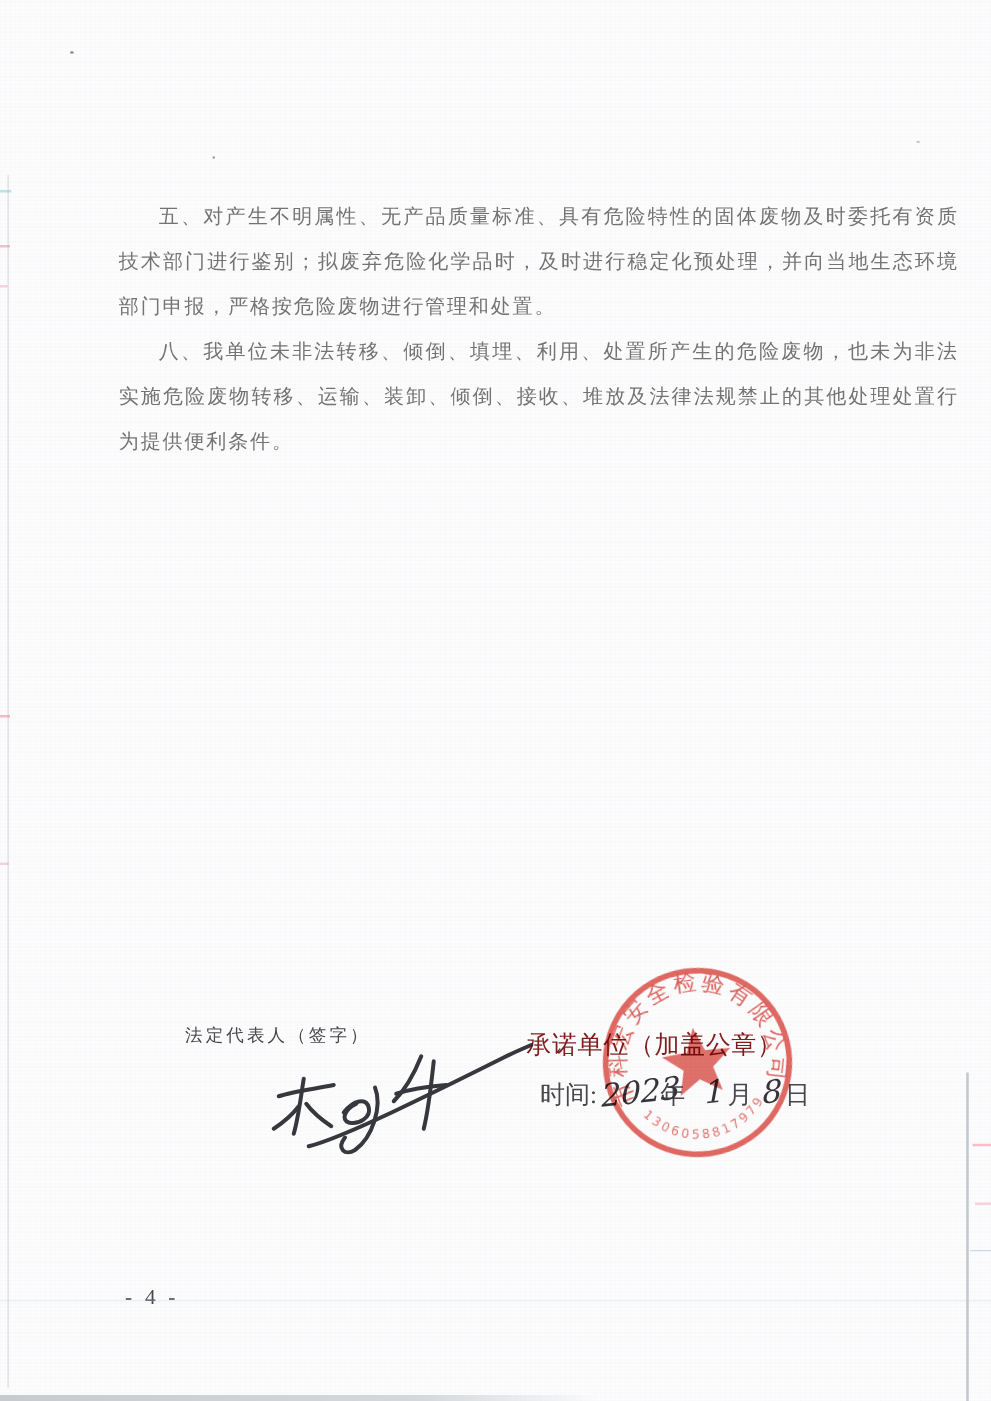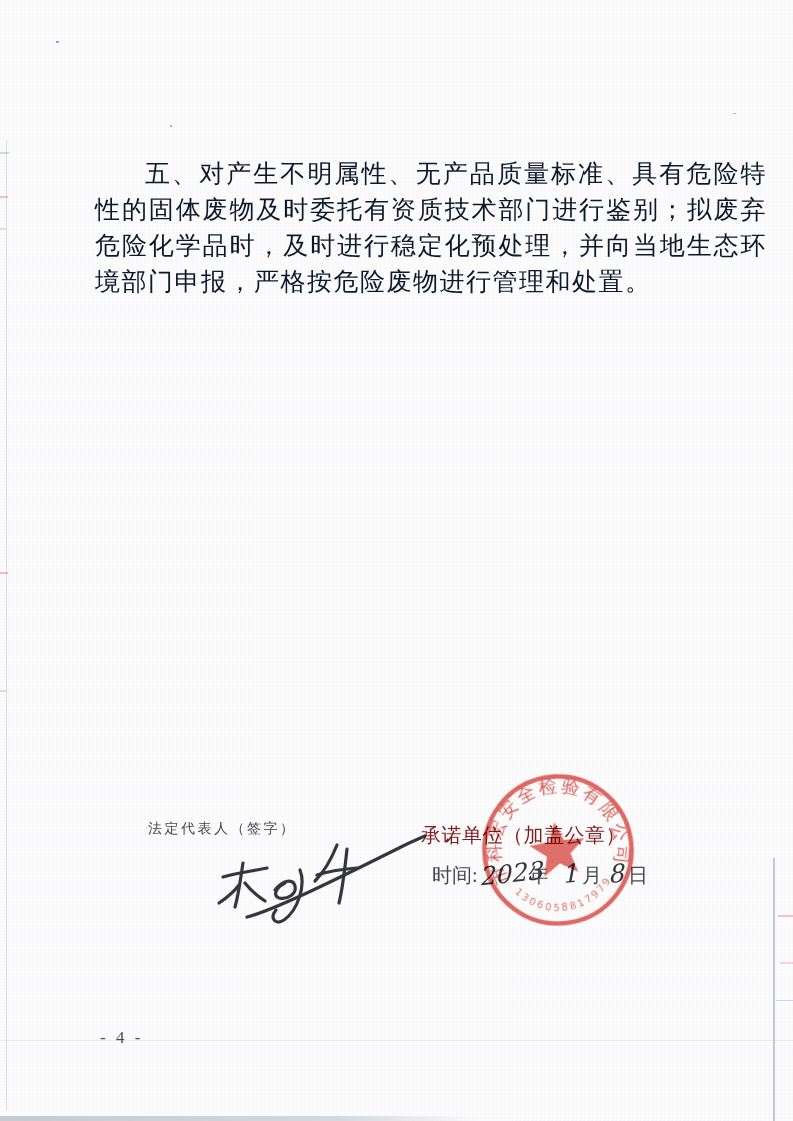--- a/index.html
+++ b/index.html
@@ -11,22 +11,22 @@
   
   .paper{
     position:absolute;inset:0;
     background:
       repeating-linear-gradient(0deg, rgba(120,140,160,0.018) 0 1px, transparent 1px 3px),
       repeating-linear-gradient(90deg, rgba(120,140,160,0.015) 0 1px, transparent 1px 4px),
       #fcfcfd;
   }
   .body-text{
     position:absolute;left:95px;top:156px;width:672px;
-    font-size:25px;line-height:36px;letter-spacing:1.5px;
-    color:#0f172a;text-align:justify;
+    font-size:16px;line-height:36px;letter-spacing:1.5px;
+    color:#737373;text-align:justify;
   }
   .body-text p{margin:0;text-indent:2em;}
   .sig-label{
     position:absolute;left:148px;top:820px;
     font-size:14px;letter-spacing:2.5px;color:#46464b;white-space:nowrap;
   }
   .unit-label{
     position:absolute;left:421px;top:822px;
     font-size:20px;letter-spacing:0.5px;color:#7f1d1d;white-space:nowrap;z-index:2;
   }
@@ -72,20 +72,21 @@
   .sp2{left:170px;top:125px;width:2px;height:2px;background:#9a9aa2;}
   .sp3{left:733px;top:113px;width:3px;height:1px;background:#a0a0a8;}
 </style>
 </head>
 <body>
 
 <div class="paper"></div>
 
 <div class="body-text">
   <p>五、对产生不明属性、无产品质量标准、具有危险特性的固体废物及时委托有资质技术部门进行鉴别；拟废弃危险化学品时，及时进行稳定化预处理，并向当地生态环境部门申报，严格按危险废物进行管理和处置。</p>
+  <p>八、我单位未非法转移、倾倒、填埋、利用、处置所产生的危险废物，也未为非法实施危险废物转移、运输、装卸、倾倒、接收、堆放及法律法规禁止的其他处理处置行为提供便利条件。</p>
 </div>
 
 <div class="sig-label">法定代表人（签字）</div>
 
 <svg class="sig-ink" width="240" height="115" viewBox="0 0 240 115">
   <g fill="none" stroke="#26262e" stroke-width="3.2" stroke-linecap="round" opacity="0.92">
     <path d="M38,48 C36,60 34,78 30,92"></path>
     <path d="M18,62 C30,58 48,56 62,53"></path>
     <path d="M34,70 C28,78 20,84 14,88"></path>
     <path d="M40,68 C46,76 54,82 60,86"></path>

